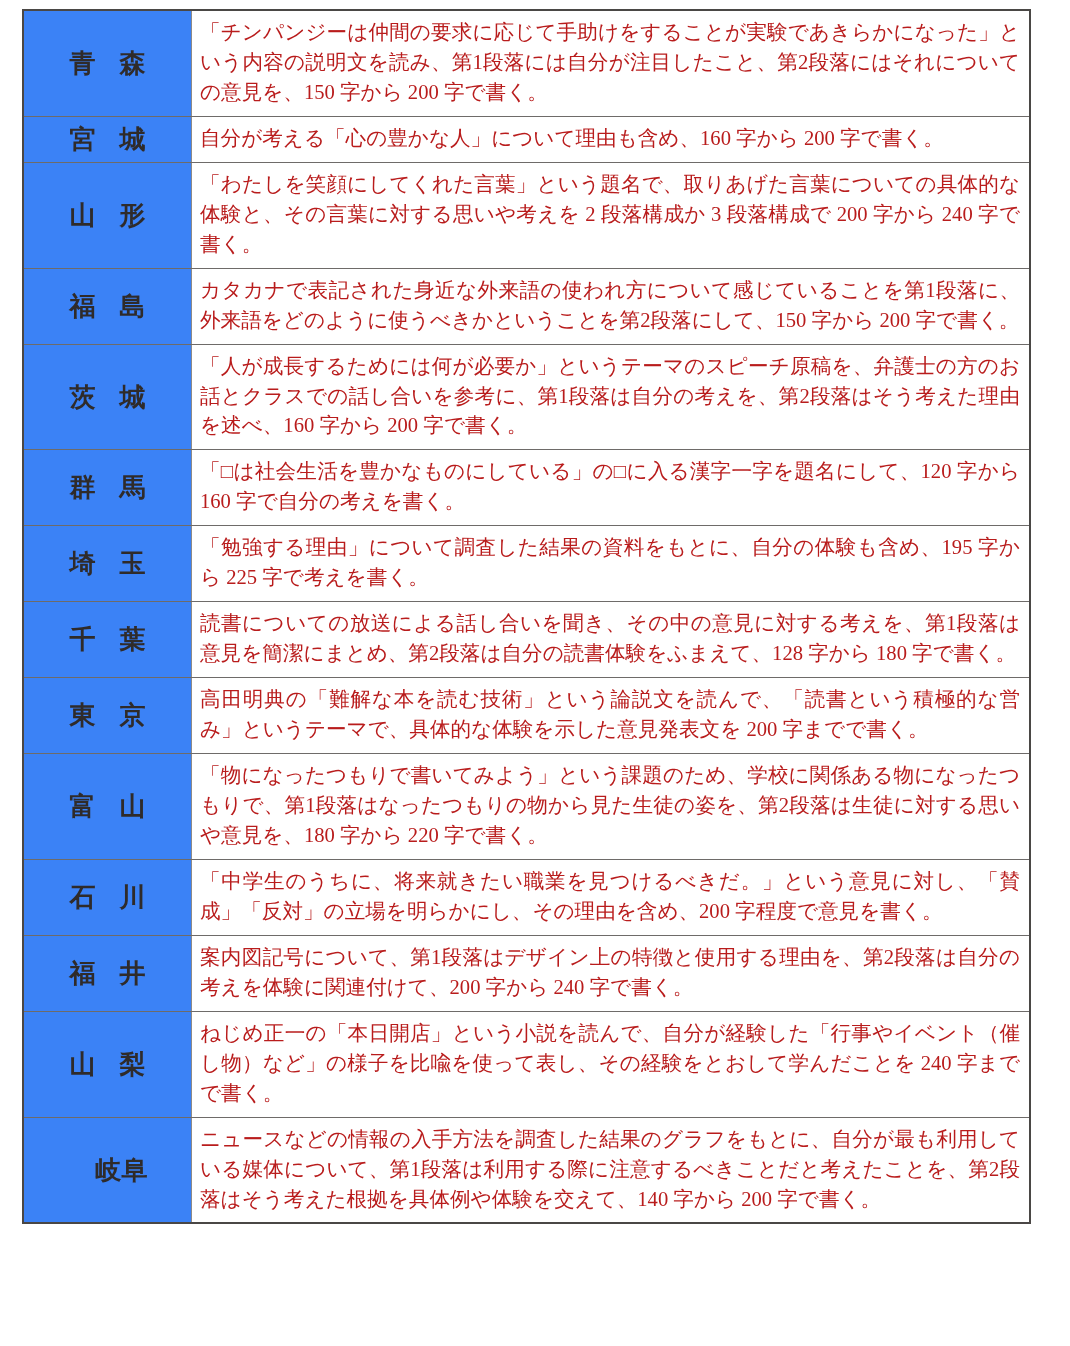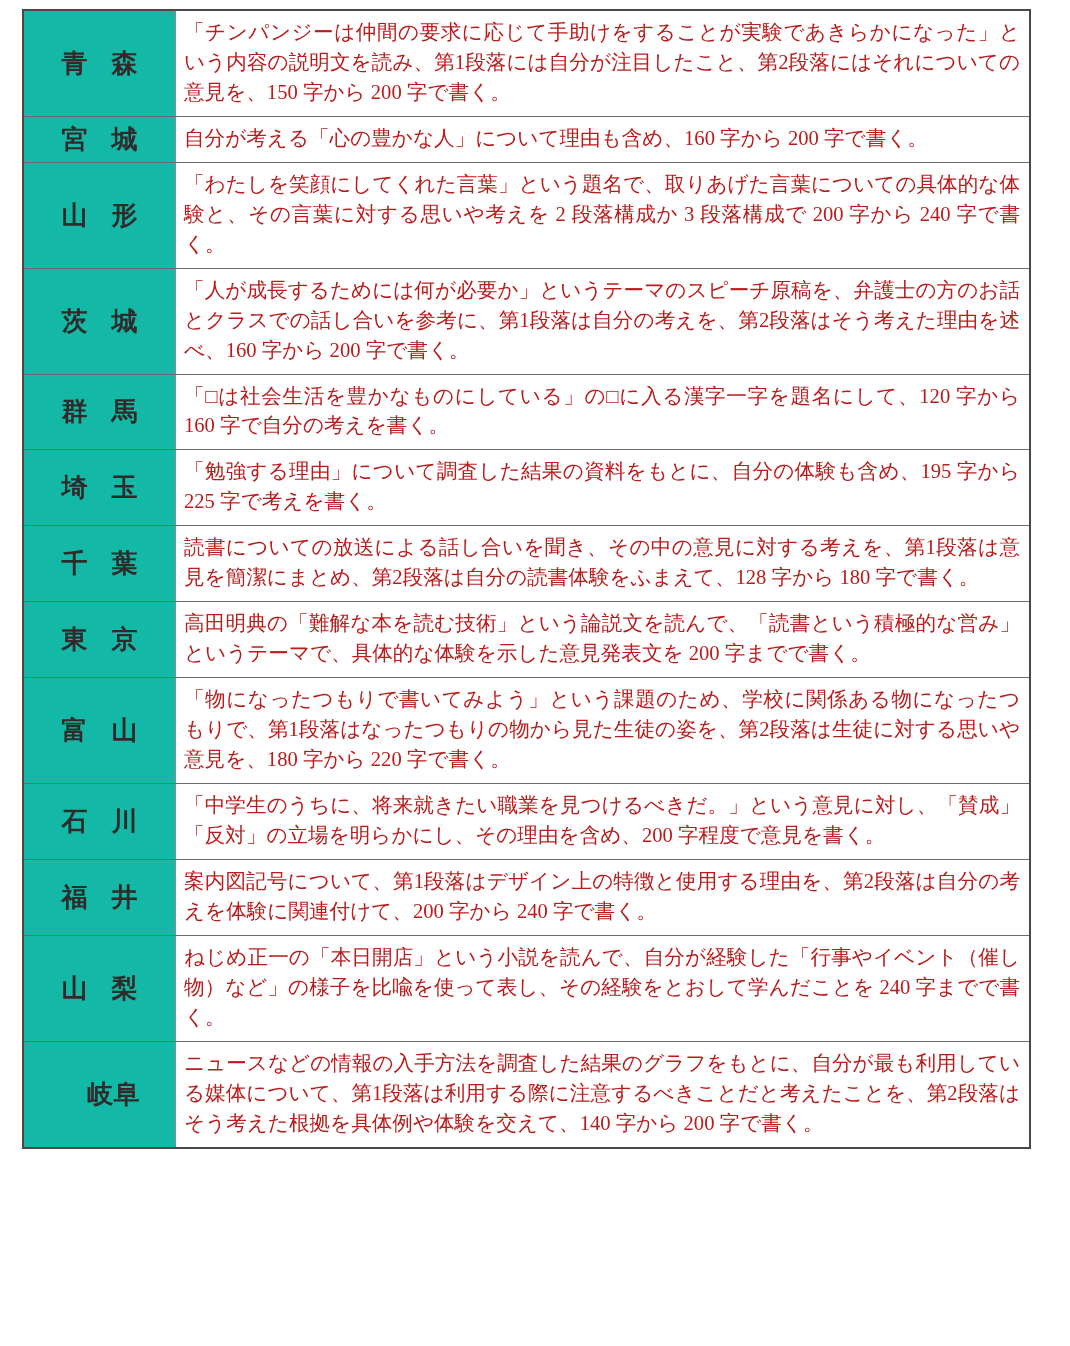--- a/index.html
+++ b/index.html
@@ -30,30 +30,30 @@
     table-layout: fixed;
     border: 2px solid #4a4745;
   }
 
   table.prefecture-table tr {
     
   }
 
   td.pref-name-cell {
     width: 143px;
-    background: #14b8a6;
+    background: #3b82f6;
     border-right: 1.5px solid #8d8a88;
     border-bottom: 1.5px solid #6e6b69;
     text-align: center;
     vertical-align: middle;
     font-family: "DejaVu Sans", "Liberation Sans", sans-serif;
     font-weight: bold;
     font-size: 26px;
     color: #2f2b2a;
-    padding: 0 4px;
+    padding: 0 12px;
     white-space: nowrap;
   }
 
   td.pref-desc-cell {
     background: #ffffff;
     border-bottom: 1.5px solid #6e6b69;
     vertical-align: middle;
     font-size: 20.6px;
     line-height: 1.455;
     color: #b91c1c;
@@ -98,20 +98,26 @@
         <tr>
           <td class="pref-name-cell"><span class="name-spread">宮城</span></td>
           <td class="pref-desc-cell">
             <span class="desc-text">自分が考える「心の豊かな人」について理由も含め、160 字から 200 字で書く。</span>
           </td>
         </tr>
         <tr>
           <td class="pref-name-cell"><span class="name-spread">山形</span></td>
           <td class="pref-desc-cell">
             <span class="desc-text">「わたしを笑顔にしてくれた言葉」という題名で、取りあげた言葉についての具体的な体験と、その言葉に対する思いや考えを 2 段落構成か 3 段落構成で 200 字から 240 字で書く。</span>
+          </td>
+        </tr>
+        <tr>
+          <td class="pref-name-cell"><span class="name-spread">福島</span></td>
+          <td class="pref-desc-cell">
+            <span class="desc-text">カタカナで表記された身近な外来語の使われ方について感じていることを第1段落に、外来語をどのように使うべきかということを第2段落にして、150 字から 200 字で書く。</span>
           </td>
         </tr>
         <tr>
           <td class="pref-name-cell"><span class="name-spread">茨城</span></td>
           <td class="pref-desc-cell">
             <span class="desc-text">「人が成長するためには何が必要か」というテーマのスピーチ原稿を、弁護士の方のお話とクラスでの話し合いを参考に、第1段落は自分の考えを、第2段落はそう考えた理由を述べ、160 字から 200 字で書く。</span>
           </td>
         </tr>
         <tr>
           <td class="pref-name-cell"><span class="name-spread">群馬</span></td>

